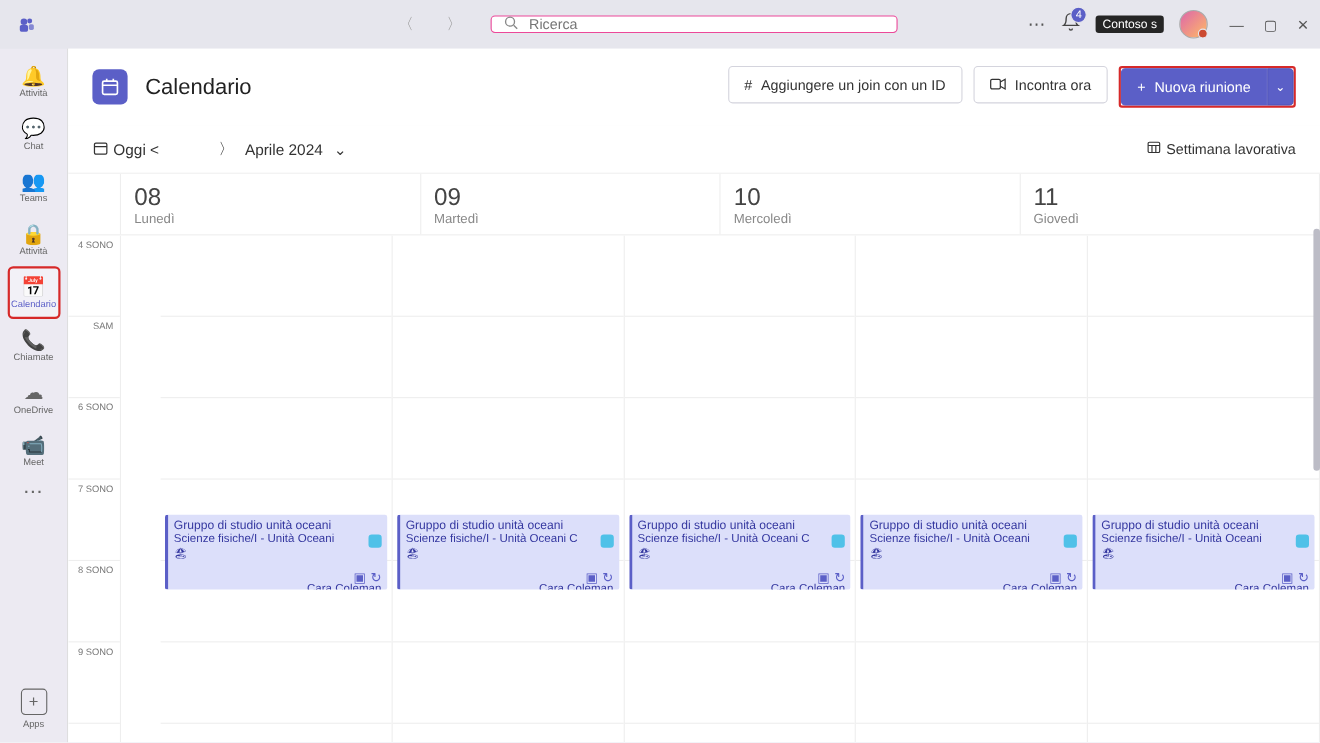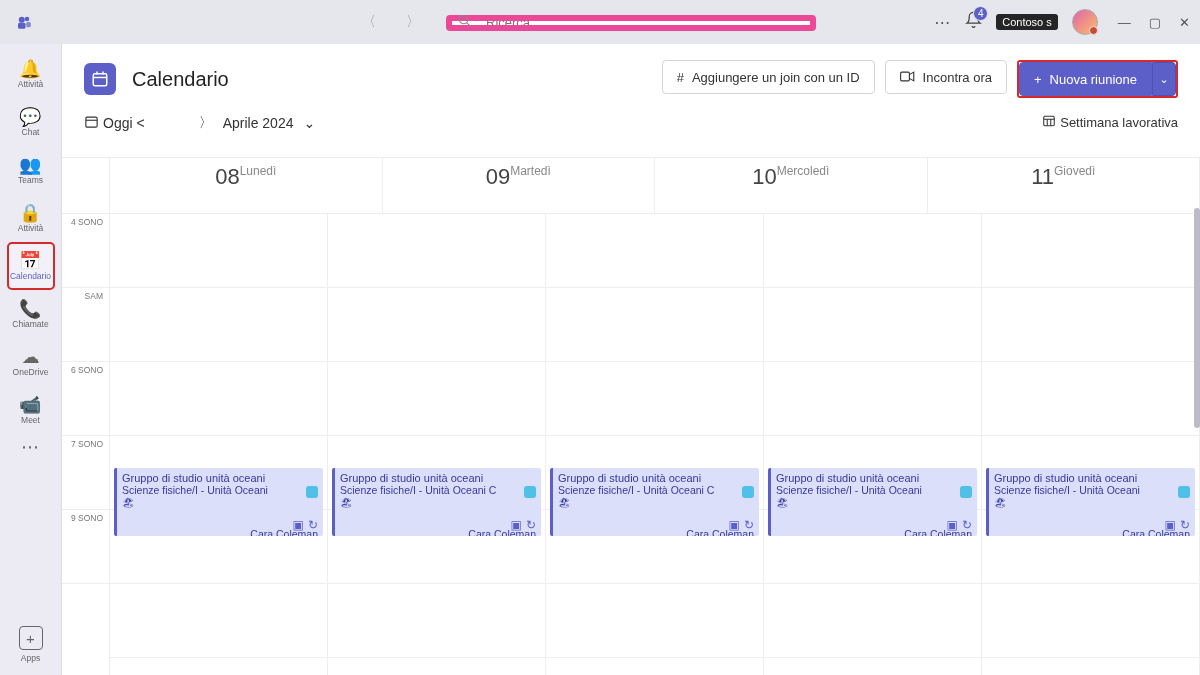--- a/index.html
+++ b/index.html
@@ -3,21 +3,21 @@
 <meta charset="utf-8">
 <style>
 * { margin: 0; padding: 0; box-sizing: border-box; font-family: 'Segoe UI', Tahoma, sans-serif; }
 body { width: 1200px; height: 675px; background: #e6e6ed; overflow: hidden; display: flex; flex-direction: column; }
 .titlebar { height: 44px; background: #e6e6ed; display: flex; align-items: center; padding: 0 10px; gap: 8px; }
 .teams-logo { width: 24px; height: 24px; display: flex; align-items: center; justify-content: center; color: #5b5fc7; font-size: 18px; font-weight: bold; margin-left: 2px; }
 .titlebar-spacer1 { width: 310px; }
 .nav-arrows { display: flex; gap: 30px; color: #9a9a9a; font-size: 14px; margin-right: 18px; }
 .search-container { position: relative; width: 370px; }
 .search-icon-pos { position: absolute; left: 12px; top: 50%; transform: translateY(-50%); color: #888; font-size: 13px; }
-.search-input { width: 100%; height: 16px; border: 6px solid #ec4899; border-radius: 4px; background: #fff; padding: 0 10px 0 34px; font-size: 13px; color: #555; }
+.search-input { width: 100%; height: 16px; border: 1px solid #ec4899; border-radius: 4px; background: #fff; padding: 0 10px 0 34px; font-size: 13px; color: #555; }
 .titlebar-right { margin-left: auto; display: flex; align-items: center; gap: 14px; }
 .ellipsis-top { color: #555; font-size: 16px; letter-spacing: 1px; }
 .bell-top { position: relative; font-size: 17px; color: #444; }
 .bell-badge { position: absolute; top: -5px; left: 8px; background: #5b5fc7; color: #fff; border-radius: 50%; width: 15px; height: 15px; font-size: 10px; display: flex; align-items: center; justify-content: center; border: 1.5px solid #e6e6ed;}
 .tenant-label { background: #252525; color: #fff; font-size: 11px; padding: 2px 6px; border-radius: 3px; }
 .avatar-top { width: 26px; height: 26px; border-radius: 50%; background: linear-gradient(135deg,#d6a 0,#fb6 100%); border: 1px solid #aaa; position: relative;}
 .avatar-dot { position: absolute; right: -1px; bottom: -1px; width: 9px; height: 9px; background: #cc4a31; border-radius: 50%; border: 1.5px solid #e6e6ed;}
 .win-controls { display: flex; gap: 18px; color: #555; font-size: 13px; margin-left: 6px;}
 .body-row { flex: 1; display: flex; overflow: hidden;}
 .app-rail { width: 62px; background: #eceaf2; border-right: 1px solid #ddd; display: flex; flex-direction: column; align-items: center; padding-top: 6px; }
@@ -31,32 +31,32 @@
 .rail-apps-label {font-size:8.5px; color:#666;}
 .main { flex: 1; display: flex; flex-direction: column; background: #f8f8fb;}
 .cal-header { height: 70px; background: #fff; display: flex; align-items: center; padding: 0 22px; gap: 16px; }
 .cal-logo { width: 32px; height: 32px; border-radius: 6px; background: #5b5fc7; display: flex; align-items: center; justify-content: center; color: #fff; font-size: 18px;}
 .cal-title { font-size: 20px; font-weight: 400; color: #222; }
 .cal-header-actions { margin-left: auto; display: flex; gap: 10px; }
 .hdr-btn { height: 34px; border: 1px solid #d4d4dd; border-radius: 4px; background: #fff; display: flex; align-items: center; gap: 8px; padding: 0 14px; font-size: 13px; color: #333; cursor: pointer;}
 .new-meeting-wrap { display: flex; border: 2px solid #d62929; border-radius: 3px; }
 .new-meeting { height: 34px; border: 1px solid #5b5fc7; border-radius: 4px 0 0 4px; background: #5b5fc7; color: #fff; display: flex; align-items: center; gap: 8px; padding: 0 14px; font-size: 13px; cursor: pointer;}
 .new-meeting-chevron { height: 34px; width: 24px; background: #5b5fc7; border: 1px solid #4e52b8; border-radius: 0 4px 4px 0; color: #fff; display: flex; align-items: center; justify-content: center; font-size: 11px; cursor: pointer;}
-.cal-toolbar { height: 44px; background: #fff; display: flex; align-items: flex-start; padding: 0 22px; gap: 14px; border-bottom: 1px solid #eee;}
+.cal-toolbar { height: 44px; background: #fff; display: flex; align-items: center; padding: 0 22px; gap: 14px; border-bottom: 1px solid #eee;}
 .today-btn { display: flex; align-items: center; gap: 4px; font-size: 14px; color: #333;}
 .month-nav { display: flex; align-items: center; gap: 10px; font-size: 14px; color: #333; margin-left: 40px;}
 .view-selector { margin-left: auto; display: flex; align-items: center; gap: 4px; font-size: 13px; color: #333;}
 .cal-content { flex: 1; display: flex; flex-direction: column; background: #fff; overflow: hidden; position: relative;}
 .day-headers { height: 56px; display: flex; border-bottom: 1px solid #eee;}
 .time-gutter-header { width: 48px; border-right: 1px solid #eee; flex-shrink: 0;}
-.day-header { flex: 1; border-right: 1px solid #eee; padding: 6px 12px; display: flex; justify-content: center;}
+.day-header { flex: 1; border-right: 1px solid #eee; padding: 6px 12px; display: flex; flex-direction: column; justify-content: center;}
 .day-num { font-size: 22px; font-weight: 300; color: #444; }
 .day-name { font-size: 12px; color: #888; }
 .grid-body { flex: 1; overflow: auto; position: relative; scrollbar-width: thin;}
-.grid-inner { display: flex; min-height: 100%;}
+.grid-inner { display: flex; min-height: 100%; gap: 36px;}
 .time-gutter { width: 48px; border-right: 1px solid #eee; flex-shrink: 0;}
 .time-row { height: 74px; border-bottom: 1px solid #eee; padding: 3px 6px; font-size: 8.5px; color: #777; text-align: right;}
 .day-column { flex: 1; border-right: 1px solid #eee; position: relative;}
 .slot { height: 74px; border-bottom: 1px solid #eee;}
 .event { position: absolute; left: 4px; right: 4px; top: 254px; height: 68px; background: #dcdffa; border-left: 3px solid #5b5fc7; border-radius: 2px; padding: 4px 5px; font-size: 11px; color: #3538a0; overflow: hidden;}
 .event-title { font-weight: 400; white-space: nowrap; overflow: hidden; text-overflow: ellipsis;}
 .event-sub { font-size: 10.5px; white-space: nowrap; overflow: hidden; text-overflow: ellipsis;}
 .event-org { font-size: 10.5px; margin-top: 20px; text-align: right;}
 .event-icons { position: absolute; right: 5px; bottom: 4px; display: flex; gap: 4px; color: #5b5fc7; font-size: 12px;}
 .event-badge { position: absolute; right: 5px; top: 18px; width: 12px; height: 12px; background: #4fc1e8; border-radius: 3px;}
@@ -232,20 +232,21 @@
             </div>
           </div>
       </div>
       <div class="grid-body">
         <div class="grid-inner">
           <div class="time-gutter" id="time-gutter">
               <div class="time-row">4 SONO</div>
               <div class="time-row">SAM</div>
               <div class="time-row">6 SONO</div>
               <div class="time-row">7 SONO</div>
+              <div class="time-row">8 SONO</div>
               <div class="time-row">9 SONO</div>
             </div>
           <div id="day-columns" style="display:flex;flex:1;">
               <div class="day-column">
                 <div class="slot"></div>
                 <div class="slot"></div>
                 <div class="slot"></div>
                 <div class="slot"></div>
                 <div class="slot"></div>
                 <div class="slot"></div>

